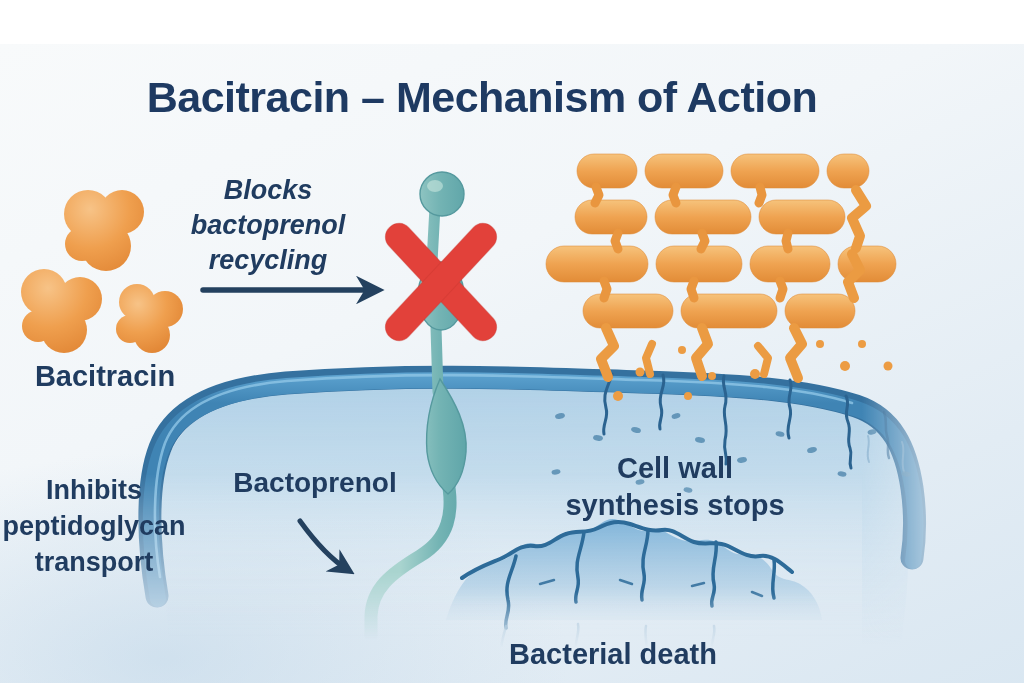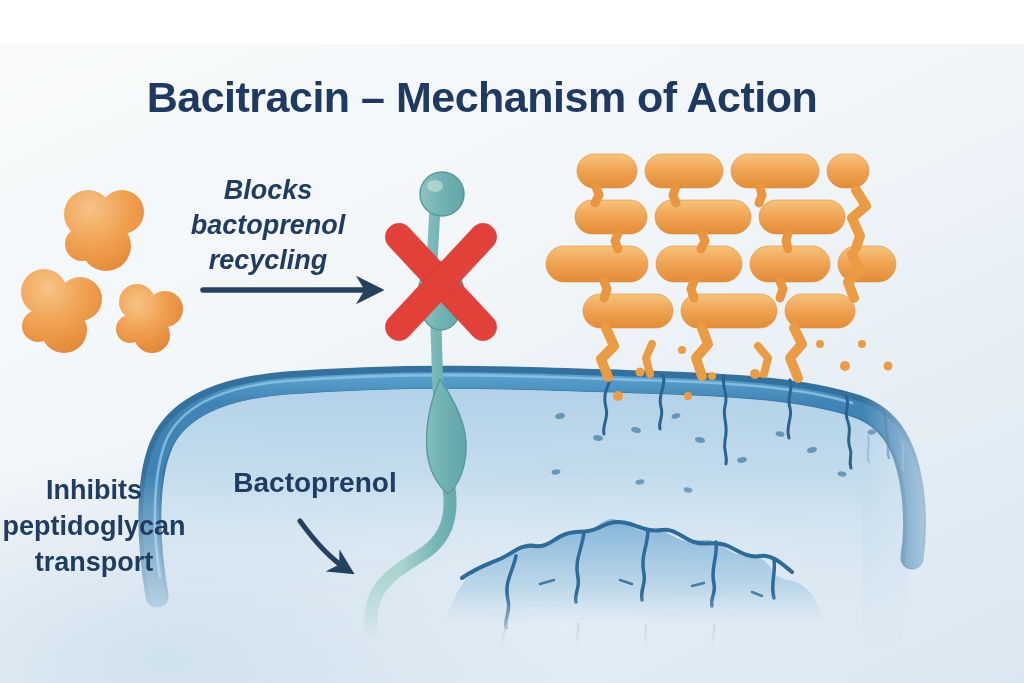--- a/index.html
+++ b/index.html
@@ -250,18 +250,22 @@
   </g>
 
   <path d="M 203 246 L 376 246" fill="none" stroke="#24415f" stroke-width="5.5" stroke-linecap="round" marker-end="url(#ah)"></path>
   <path d="M 300 477 C 318 502 332 516 348 526" fill="none" stroke="#24415f" stroke-width="5" stroke-linecap="round" marker-end="url(#ah)"></path>
 </svg>
 
 <div class="lbl title">Bacitracin – Mechanism of Action</div>
 <div class="lbl blocks">Blocks
 bactoprenol
 recycling</div>
+<div class="lbl drug">Bacitracin</div>
 <div class="lbl carrier">Bactoprenol</div>
 <div class="lbl inhibits">Inhibits
 peptidoglycan
 transport</div>
+<div class="lbl cellwall">Cell wall
+synthesis stops</div>
+<div class="lbl death">Bacterial death</div>
 
 </div>
 
 </body></html>

